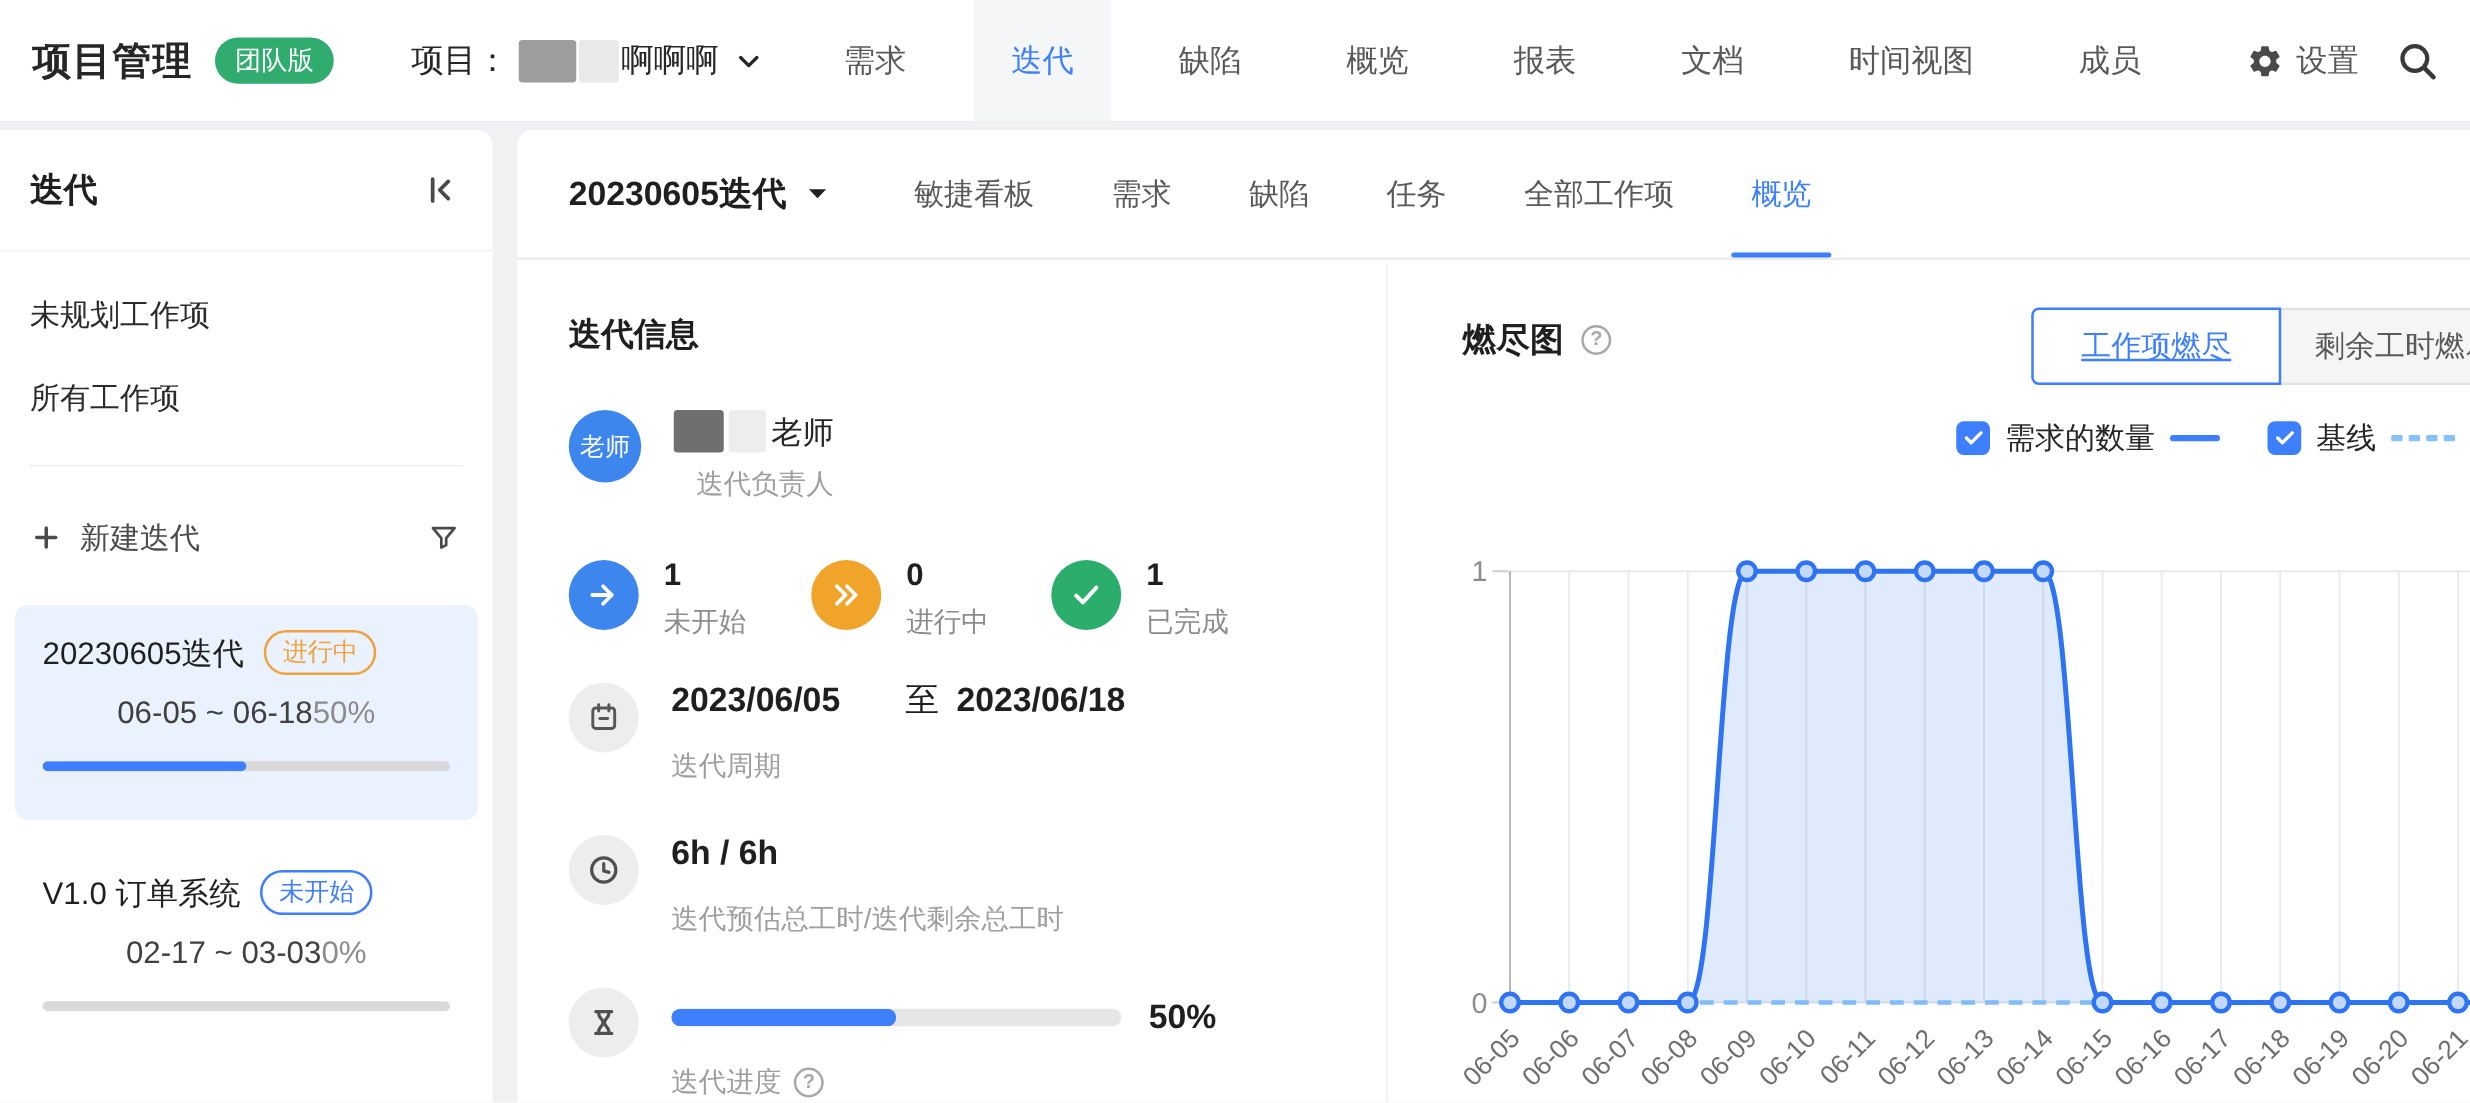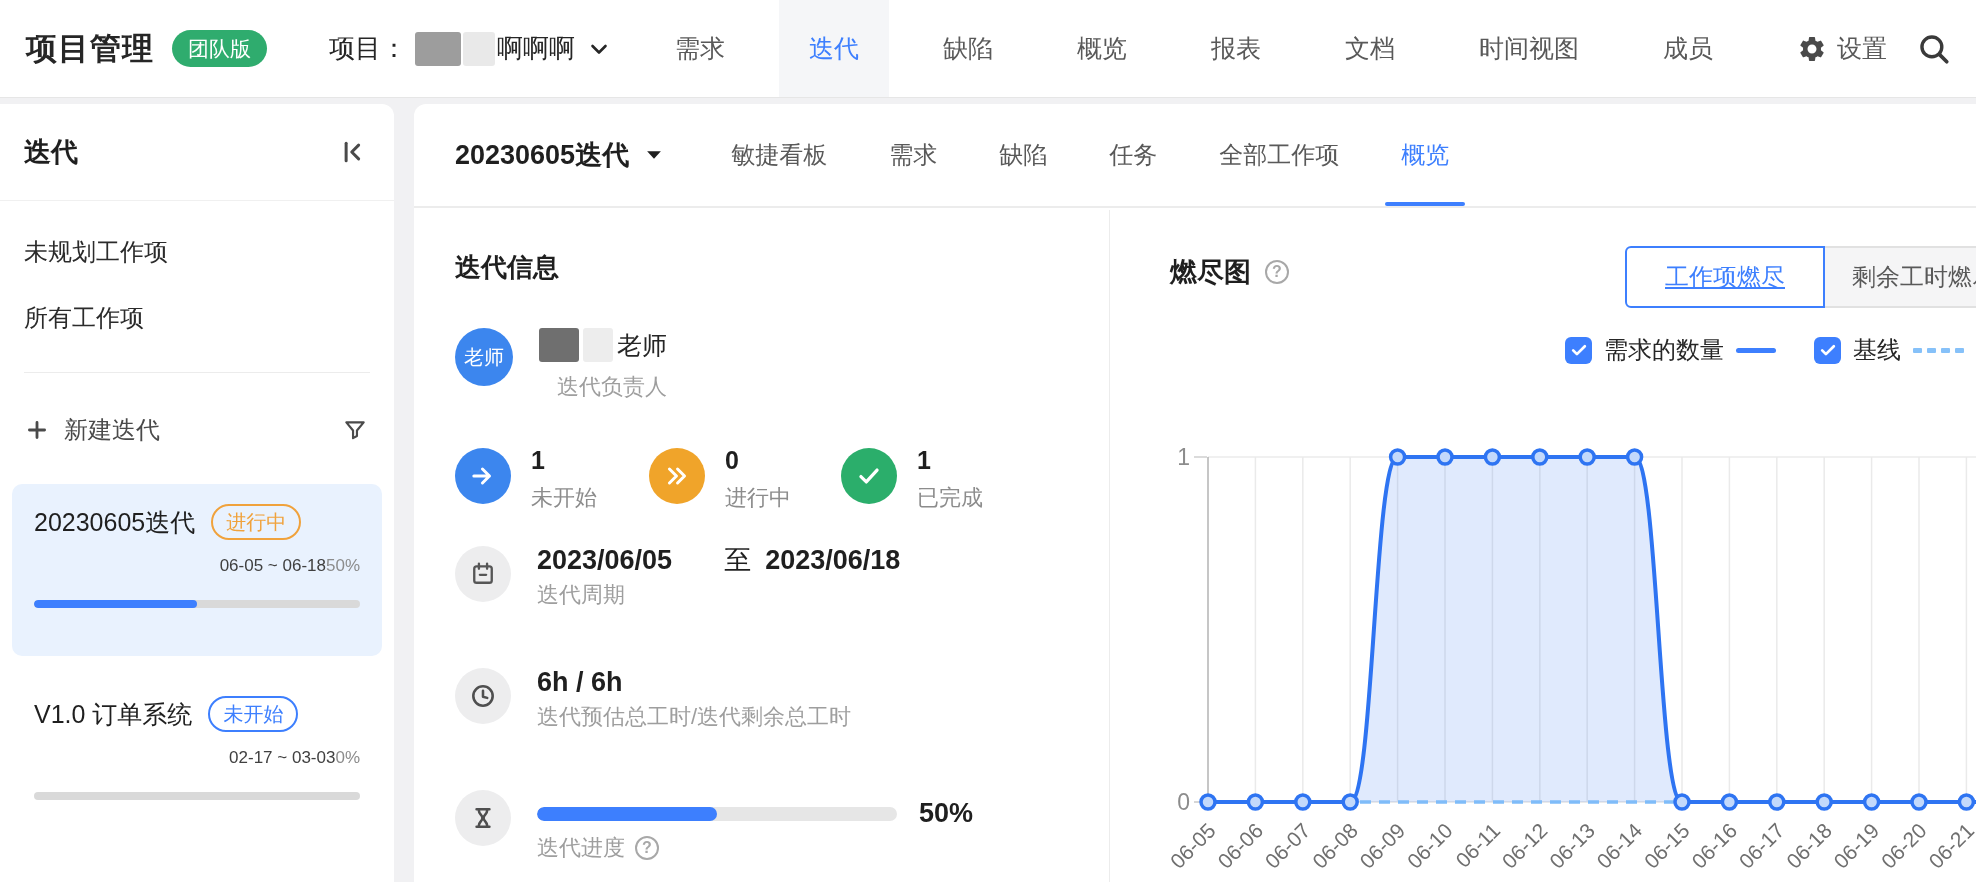--- a/index.html
+++ b/index.html
@@ -33,21 +33,21 @@
   .sb-new{position:absolute;top:310px;left:24px;right:26px;display:flex;justify-content:space-between;align-items:center;}
   .sb-new-left{display:flex;align-items:center;gap:14px;font-size:24px;color:#4a4a4a;cursor:pointer;justify-content:space-between;}
   .iter-card{position:absolute;left:12px;right:12px;height:172px;border-radius:10px;padding:20px 22px;cursor:pointer;}
   .iter-card.c1{top:380px;background:#e9f2fe;}
   .iter-card.c2{top:572px;background:#ffffff;}
   .ic-row1{display:flex;align-items:center;}
   .ic-name{font-size:25px;font-weight:500;color:#1f1f1f;white-space:nowrap;}
   .ic-badge{margin-left:16px;font-size:20px;line-height:1;padding:6px 13px;border-radius:999px;border:2px solid;white-space:nowrap;}
   .badge-orange{color:#f0a23c;border-color:#f0a23c;}
   .badge-blue{color:#3d7ffe;border-color:#3d7ffe;}
-  .ic-row2{display:flex;justify-content:flex-end;margin-top:16px;font-size:17px;color:#404040;}
+  .ic-row2{display:flex;justify-content:center;margin-top:16px;font-size:25px;color:#404040;}
   .ic-pct{color:#8c8c8c;}
   .ic-bar{margin-top:24px;height:8px;border-radius:4px;background:#d9d9d9;overflow:hidden;}
   .ic-fill{height:100%;background:#3d7ffe;border-radius:4px;}
 
   
   .main{position:absolute;top:104px;left:414px;right:0;bottom:0;background:#fff;border-radius:12px 0 0 0;overflow:hidden;}
   .m-header{position:relative;height:104px;border-bottom:2px solid #ececec;display:flex;align-items:center;padding-left:41px;}
   .m-selector{display:flex;align-items:center;font-size:27px;font-weight:600;color:#1f1f1f;gap:14px;cursor:pointer;white-space:nowrap;}
   .m-tabs{display:flex;height:100%;margin-left:58px;gap:46px;}
   .m-tab{display:flex;align-items:center;font-size:24px;color:#595959;position:relative;padding:0 8px;cursor:pointer;white-space:nowrap;}
@@ -69,21 +69,21 @@
   .stat{position:absolute;top:0;display:flex;gap:20px;}
   .stat.s1{left:0;} .stat.s2{left:194px;} .stat.s3{left:386px;}
   .stat-circle{width:56px;height:56px;border-radius:50%;display:flex;align-items:center;justify-content:center;flex:none;}
   .cir-blue{background:#3c86ee;} .cir-orange{background:#f0a42a;} .cir-green{background:#2bae6b;}
   .stat-v{font-size:25px;font-weight:700;color:#1f1f1f;line-height:1;}
   .stat-l{font-size:22px;color:#8c8c8c;margin-top:10px;}
   .icon-circle{width:56px;height:56px;border-radius:50%;background:#ededee;display:flex;align-items:center;justify-content:center;flex:none;}
   .row-period{top:336px;} .row-hours{top:458px;} .row-prog{top:580px;}
   .big-line{font-size:27px;font-weight:600;color:#1f1f1f;line-height:1.1;white-space:nowrap;}
   .zhi{font-weight:400;margin:0 14px 0 52px;}
-  .sub-label{font-size:22px;color:#9e9e9e;margin-top:4px;display:flex;align-items:center;gap:10px;}
+  .sub-label{font-size:22px;color:#9e9e9e;margin-top:22px;display:flex;align-items:center;gap:10px;}
   .prog-wrap{display:flex;align-items:center;gap:22px;margin-top:8px;}
   .prog-track{width:360px;height:14px;border-radius:7px;background:#e6e6e6;overflow:hidden;}
   .prog-fill{height:100%;background:#3d7ffe;border-radius:7px;}
   .prog-pct{font-size:27px;font-weight:700;color:#1f1f1f;}
   .help{width:24px;height:24px;border:2px solid #a8a8a8;border-radius:50%;color:#a8a8a8;font-size:16px;font-weight:600;display:inline-flex;align-items:center;justify-content:center;flex:none;cursor:pointer;}
 
   
   .burn{position:absolute;left:696px;top:0;right:0;bottom:0;}
   .burn-title{position:absolute;left:60px;top:44px;display:flex;gap:14px;align-items:center;font-size:27px;font-weight:600;color:#1f1f1f;}
   .toggles{position:absolute;left:515px;top:36px;display:flex;}

